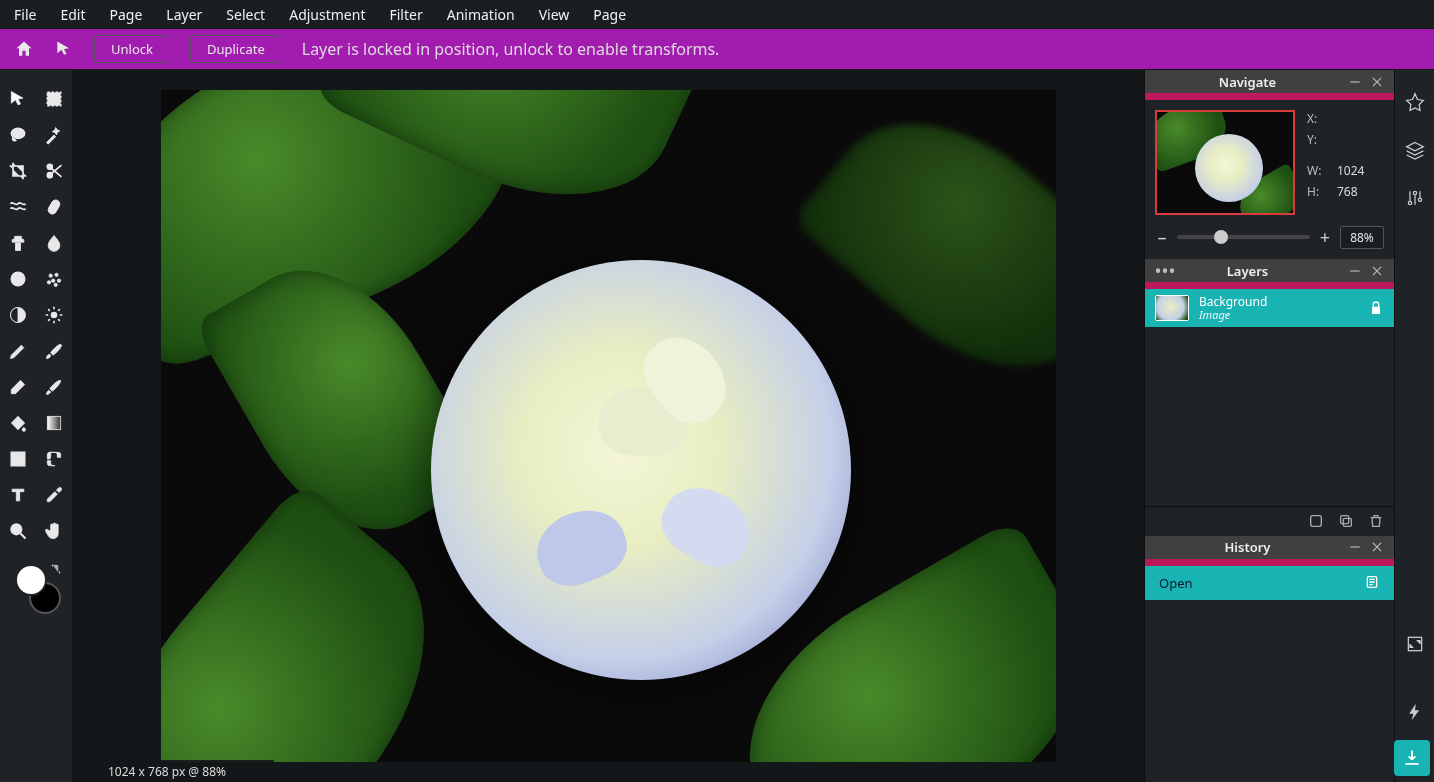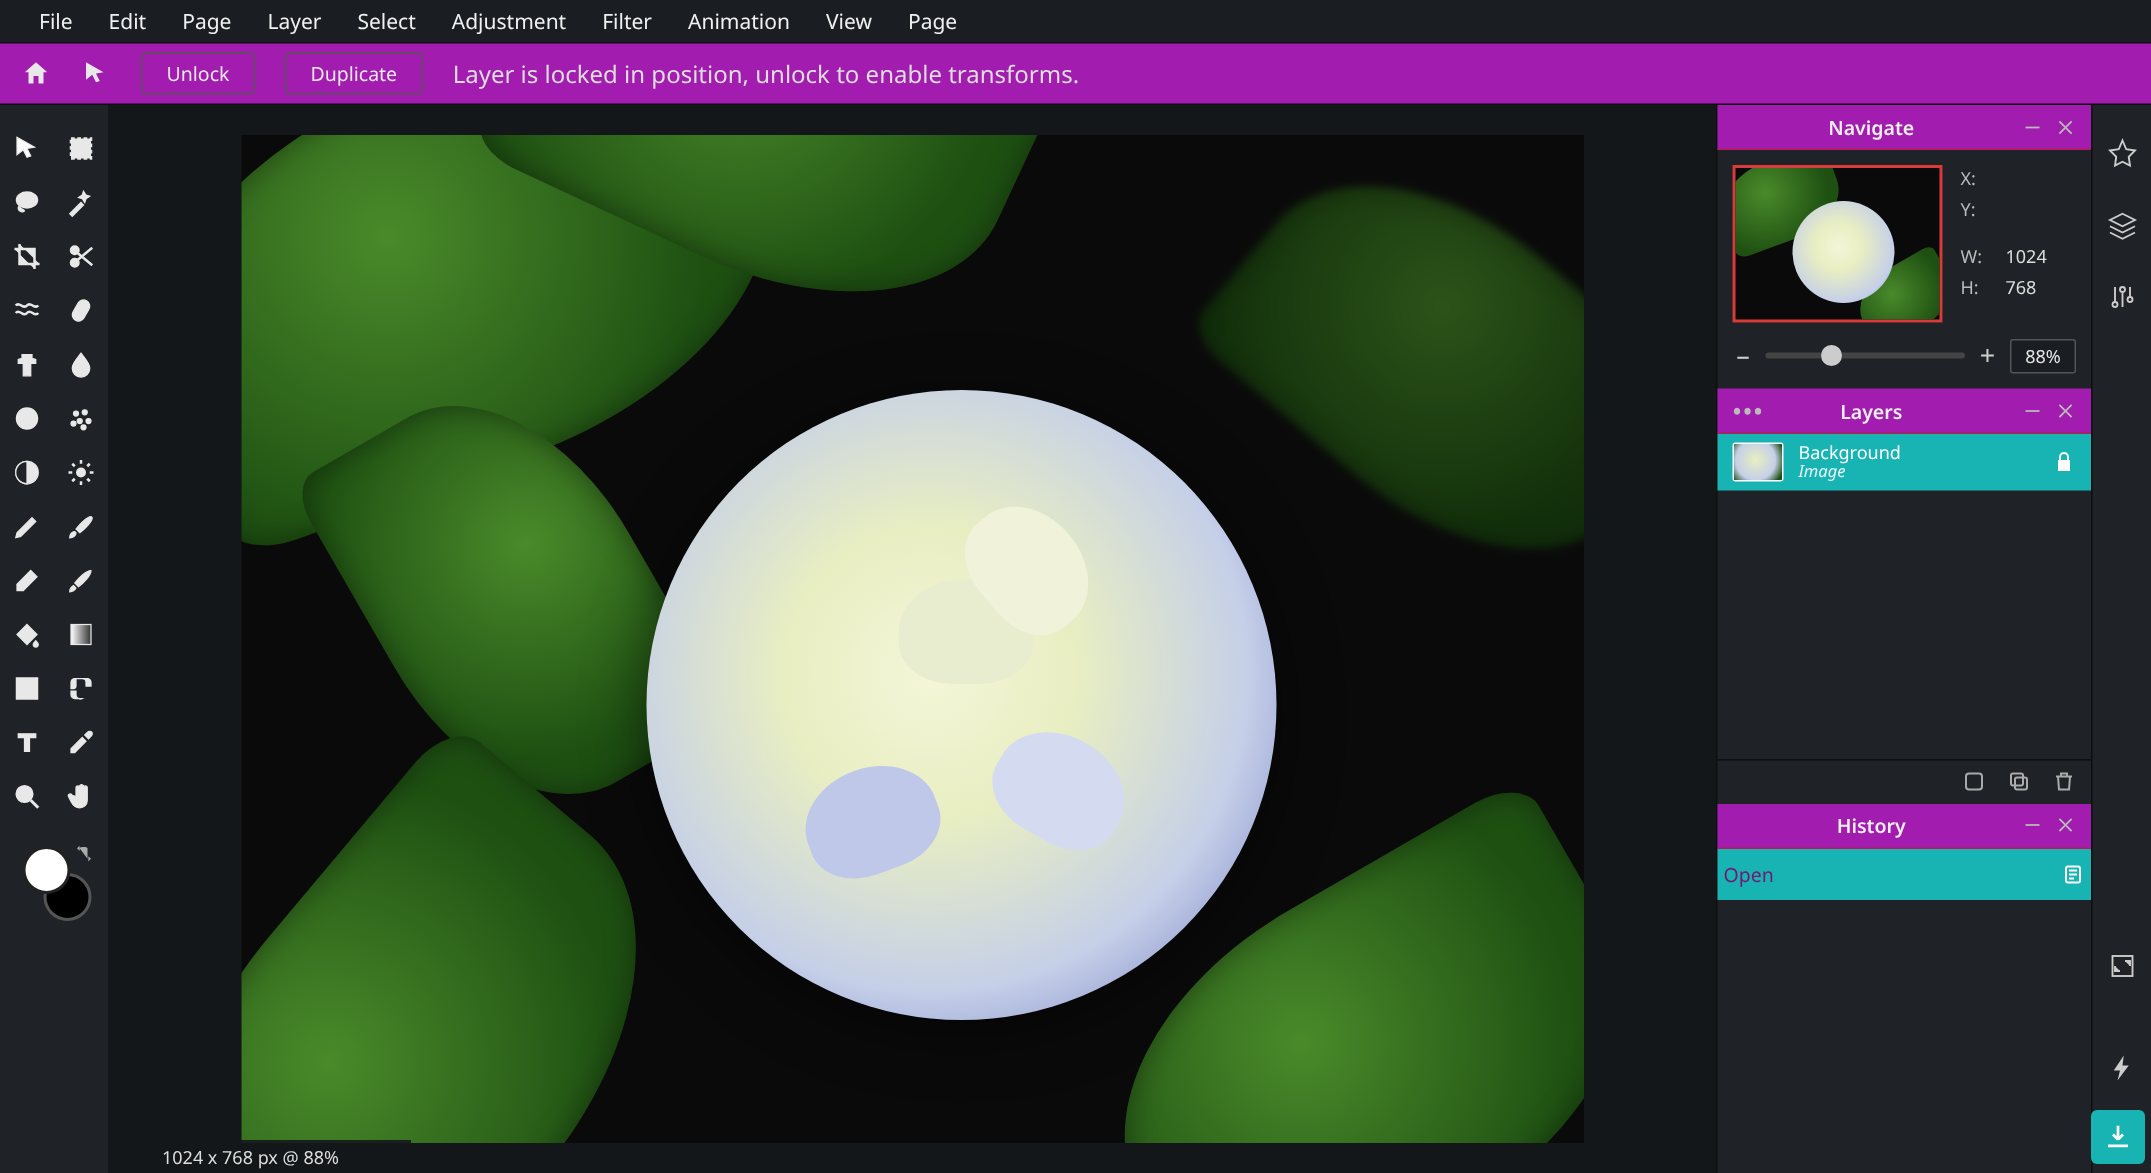--- a/index.html
+++ b/index.html
@@ -1,19 +1,19 @@
 <!DOCTYPE html>
 <html><head>
 <meta charset="utf-8">
 <style>
   * { box-sizing: border-box; margin: 0; padding: 0; font-family: -apple-system, system-ui, sans-serif; }
   body { width: 1434px; height: 782px; background: #1a1d21; color: #e8e8e8; overflow: hidden; }
 
   
-  .menubar { height: 28px; display: flex; align-items: center; padding: 0 14px; gap: 24px; background: #1a1d21; font-size: 14px; margin-left: 12px; }
+  .menubar { height: 28px; display: flex; align-items: center; padding: 0 14px; gap: 24px; background: #1a1d21; font-size: 14px; }
   .menubar span { color: #f0f0f0; cursor: pointer; }
 
   
   .optionsbar { height: 42px; display: flex; align-items: center; padding: 0 14px; gap: 20px; background: #a21caf; border-top: 1px solid #0d0f11; border-bottom: 1px solid #0d0f11; font-size: 14px; }
   .opt-icon { width: 20px; height: 20px; fill: #e8e8e8; }
   .opt-btn { border: 1px solid #555; background: transparent; color: #e8e8e8; padding: 4px 16px; border-radius: 3px; font-size: 13px; cursor: pointer; }
   .opt-text { color: #ddd; font-size: 16px; }
 
   
   .main { display: flex; height: calc(782px - 70px); }
@@ -43,21 +43,21 @@
   .petal { position: absolute; width: 90px; height: 70px; border-radius: 50% 50% 40% 40%; }
   .petal.a { background: #e8edd0; left: 40%; top: 30%; }
   .petal.b { background: #d4dbf0; left: 55%; top: 55%; transform: rotate(30deg); }
   .petal.c { background: #c0c8ea; left: 25%; top: 60%; transform: rotate(-20deg); }
   .petal.d { background: #f0f3da; left: 50%; top: 20%; transform: rotate(50deg); }
   .statusbar { position: absolute; left: 22px; bottom: 0; height: 22px; background: rgba(20,23,26,.9); display: flex; align-items: center; font-size: 12px; color: #ddd; min-width: 180px; padding: 0 14px; }
 
   
   .dock { width: 250px; background: #1f2226; display: flex; flex-direction: column; border-left: 1px solid #0d0f11; }
 
-  .panel-header { height: 30px; display: flex; align-items: center; padding: 0 10px; border-bottom: 1px solid #be185d; background: #a21caf; font-size: 13px; font-weight: 600; color: #eee; position: relative; }
+  .panel-header { height: 30px; display: flex; align-items: center; padding: 0 10px; border-bottom: 7px solid #be185d; background: #404040; font-size: 13px; font-weight: 600; color: #eee; position: relative; }
   .panel-header .title { flex: 1; text-align: center; }
   .panel-header .icn { width: 14px; height: 14px; fill: #bbb; cursor: pointer; margin-left: 8px; }
   .panel-header .dots { position: absolute; left: 10px; color: #bbb; letter-spacing: 1px; cursor: pointer; font-size: 16px; line-height: 14px; }
 
   
   .nav-body { display: flex; padding: 10px; gap: 12px; }
   .nav-thumb { width: 140px; height: 105px; border: 2px solid #d93b3b; background: #0a0a0a; position: relative; overflow: hidden; }
   .nav-thumb .tleaf { position: absolute; background: radial-gradient(circle at 40% 35%, #4a8a2a, #1e5012 70%); border-radius: 50% 10% 50% 10%; }
   .nav-thumb .t1 { width: 80px; height: 55px; left: -10px; top: -6px; transform: rotate(-20deg); }
   .nav-thumb .t2 { width: 65px; height: 45px; right: -10px; bottom: -8px; transform: rotate(-30deg); }
@@ -78,21 +78,21 @@
   .layer-thumb { width: 34px; height: 26px; background: #0a0a0a; border: 1px solid #fff; position: relative; overflow: hidden; border-radius: 2px;}
   .layer-thumb .m1 { position:absolute; inset:0; background: radial-gradient(circle at 45% 45%, #e8eec2 0%, #c5cfe8 60%, #1e5012 90%); }
   .layer-text { display: flex; flex-direction: column; font-size: 12px; line-height: 1.15; }
   .layer-text .sub { font-style: italic; opacity: .9; font-size: 11px;}
   .layer-lock { margin-left: auto; width: 16px; height: 16px; fill: #fff; }
   .layers-footer { height: 30px; display: flex; justify-content: flex-end; align-items: center; gap: 14px; padding: 0 10px; border-top: 1px solid #0d0f11; }
   .layers-footer svg { width: 16px; height: 16px; fill: #aaa; cursor: pointer; }
 
   
   .history-body { flex: 1; }
-  .hist-row { display: flex; align-items: center; padding: 8px 4px; background: #18b3b3; color: #701a75; font-size: 13px; }
+  .hist-row { display: flex; padding: 8px 14px; background: #18b3b3; color: #0f172a; font-size: 13px; }
   .hist-row svg { margin-left: auto; width: 16px; height: 16px; fill: #fff; }
 
   
   .strip { width: 40px; background: #1f2226; display: flex; flex-direction: column; align-items: center; padding-top: 22px; gap: 28px; border-left: 1px solid #0d0f11; }
   .strip svg { width: 20px; height: 20px; fill: #ccc; cursor: pointer; }
 
   
   .dl-btn { position: fixed; right: 4px; bottom: 6px; width: 36px; height: 36px; background: #18b3b3; border-radius: 4px; display: flex; align-items: center; justify-content: center; cursor: pointer; }
   .dl-btn svg { width: 20px; height: 20px; fill: #fff; }
 </style>

